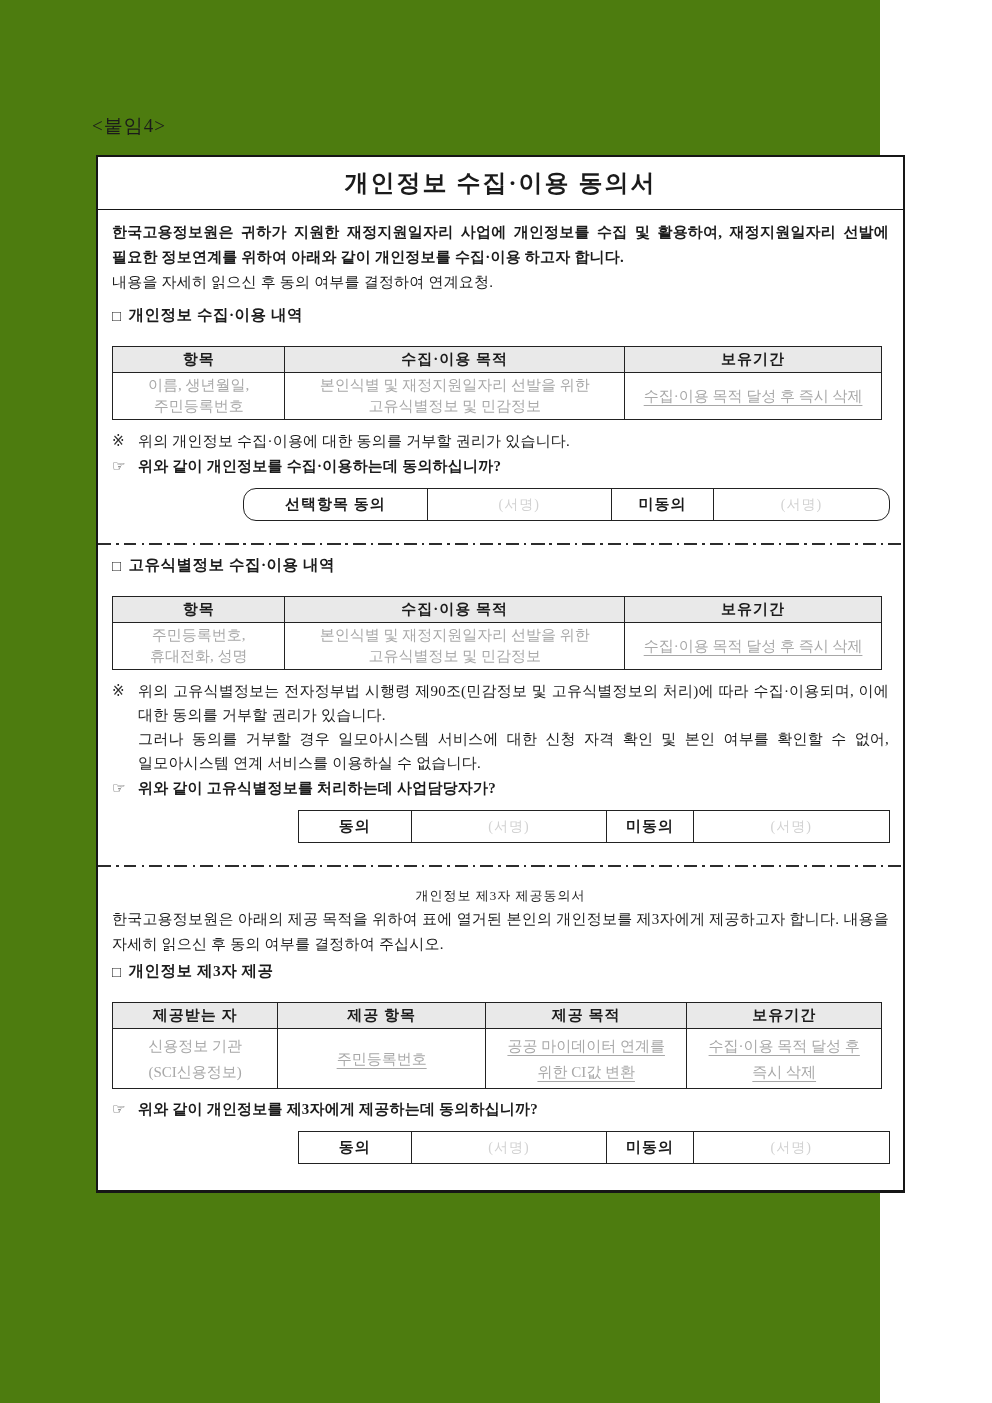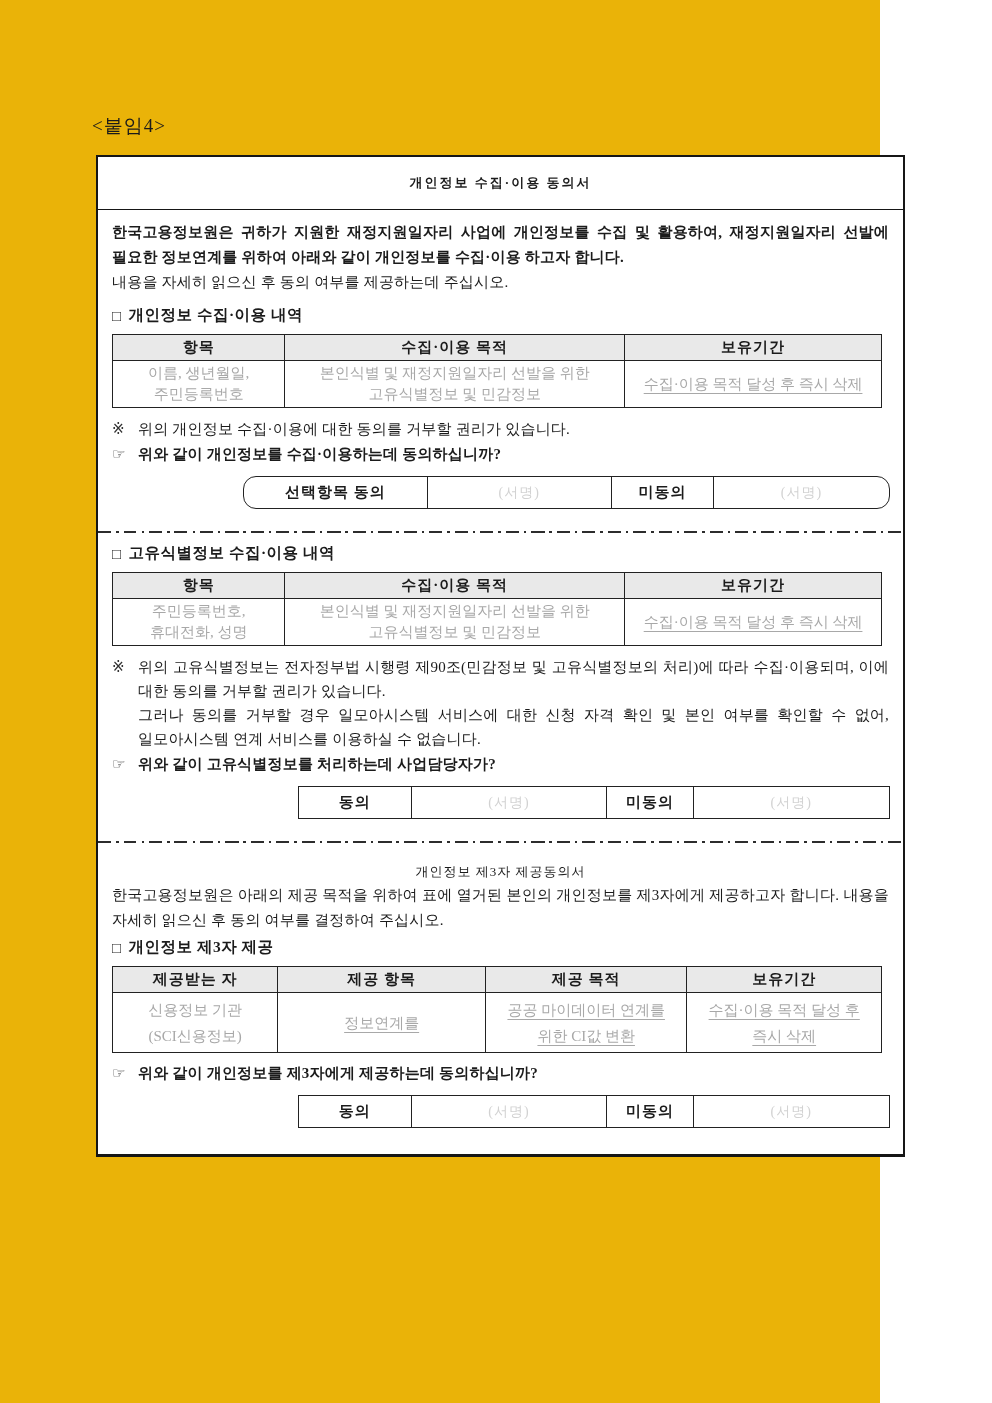--- a/index.html
+++ b/index.html
@@ -1,42 +1,42 @@
 <!DOCTYPE html>
 <html><head>
 <meta charset="utf-8">
 <style>
   * { margin:0; padding:0; box-sizing:border-box; }
   html,body { background:#ffffff; }
   .page {
-    position:relative; width:880px; height:1403px; background:#eab308;
+    position:relative; width:880px; height:1403px; background:#4d7c0f;
     font-family:"Liberation Serif","DejaVu Sans",serif; color:#1b1b1b;
     word-break:keep-all;
   }
   .attach-label { position:absolute; left:92px; top:113px; font-size:19px; letter-spacing:1px; }
 
   .form-box {
     position:absolute; left:96px; top:155px; width:809px;
     border:2px solid #161616; border-bottom-width:3px; border-right-width:2.5px;
     background:#fff; padding-bottom:26px;
   }
   .form-title {
     height:53px; display:flex; align-items:center; justify-content:center;
-    font-size:13px; font-weight:bold; letter-spacing:2px;
+    font-size:24px; font-weight:bold; letter-spacing:2px;
     border-bottom:1.5px solid #161616;
   }
   .form-body { padding:10px 14px 0 14px; font-size:15px; }
 
   .para { line-height:25px; text-align:justify; letter-spacing:0.2px; }
   .para.b { font-weight:bold; }
 
   .sec-heading { margin-top:10px; font-weight:bold; font-size:15.5px; letter-spacing:0.5px; }
   .chk { font-weight:normal; margin-right:7px; font-size:15px; position:relative; top:0.5px; }
 
-  table.info { width:770px; border-collapse:collapse; table-layout:fixed; margin-top:8px; }
+  table.info { width:770px; border-collapse:collapse; table-layout:fixed; margin-top:20px; }
   table.info th {
     background:#e9e9e9; border:1.5px solid #222; font-size:15px; font-weight:bold;
     height:26px; padding:1px 3px; letter-spacing:1px;
   }
   table.info td {
     border:1.5px solid #222; color:#a8a8a8; text-align:center; font-size:15px;
     line-height:21px; padding:2px 8px;
   }
   table.cols3 td { height:45px; }
   table.cols4 td { height:60px; line-height:26px; }
@@ -81,21 +81,21 @@
 
   <div class="attach-label">&lt;붙임4&gt;</div>
 
   <div class="form-box">
 
     <div class="form-title">개인정보 수집·이용 동의서</div>
 
     <div class="form-body">
 
       <p class="para b">한국고용정보원은 귀하가 지원한 재정지원일자리 사업에 개인정보를 수집 및 활용하여, 재정지원일자리 선발에 필요한 정보연계를 위하여 아래와 같이 개인정보를 수집·이용 하고자 합니다.</p>
-      <p class="para">내용을 자세히 읽으신 후 동의 여부를 제공하는데 주십시오.</p>
+      <p class="para">내용을 자세히 읽으신 후 동의 여부를 결정하여 연계요청.</p>
 
       <div class="sec-heading">
         <span class="chk">□</span><span>개인정보 수집·이용 내역</span>
       </div>
 
       <table class="info cols3">
         <colgroup>
             <col class="c3-1">
             <col class="c3-2">
             <col class="c3-3">
@@ -189,21 +189,21 @@
           <tr>
             <th>제공받는 자</th>
             <th>제공 항목</th>
             <th>제공 목적</th>
             <th>보유기간</th>
           </tr>
         </thead>
         <tbody>
           <tr>
             <td>신용정보 기관(SCI신용정보)</td>
-            <td class="u">정보연계를</td>
+            <td class="u">주민등록번호</td>
             <td class="u">공공 마이데이터 연계를 위한 CI값 변환</td>
             <td class="u">수집·이용 목적 달성 후 즉시 삭제</td>
           </tr>
         </tbody>
       </table>
 
       <div class="notes" style="margin-top:8px;">
         <p class="note hang q"><span class="marker">☞</span><span>위와 같이 개인정보를 제3자에게 제공하는데 동의하십니까?</span></p>
       </div>
 

